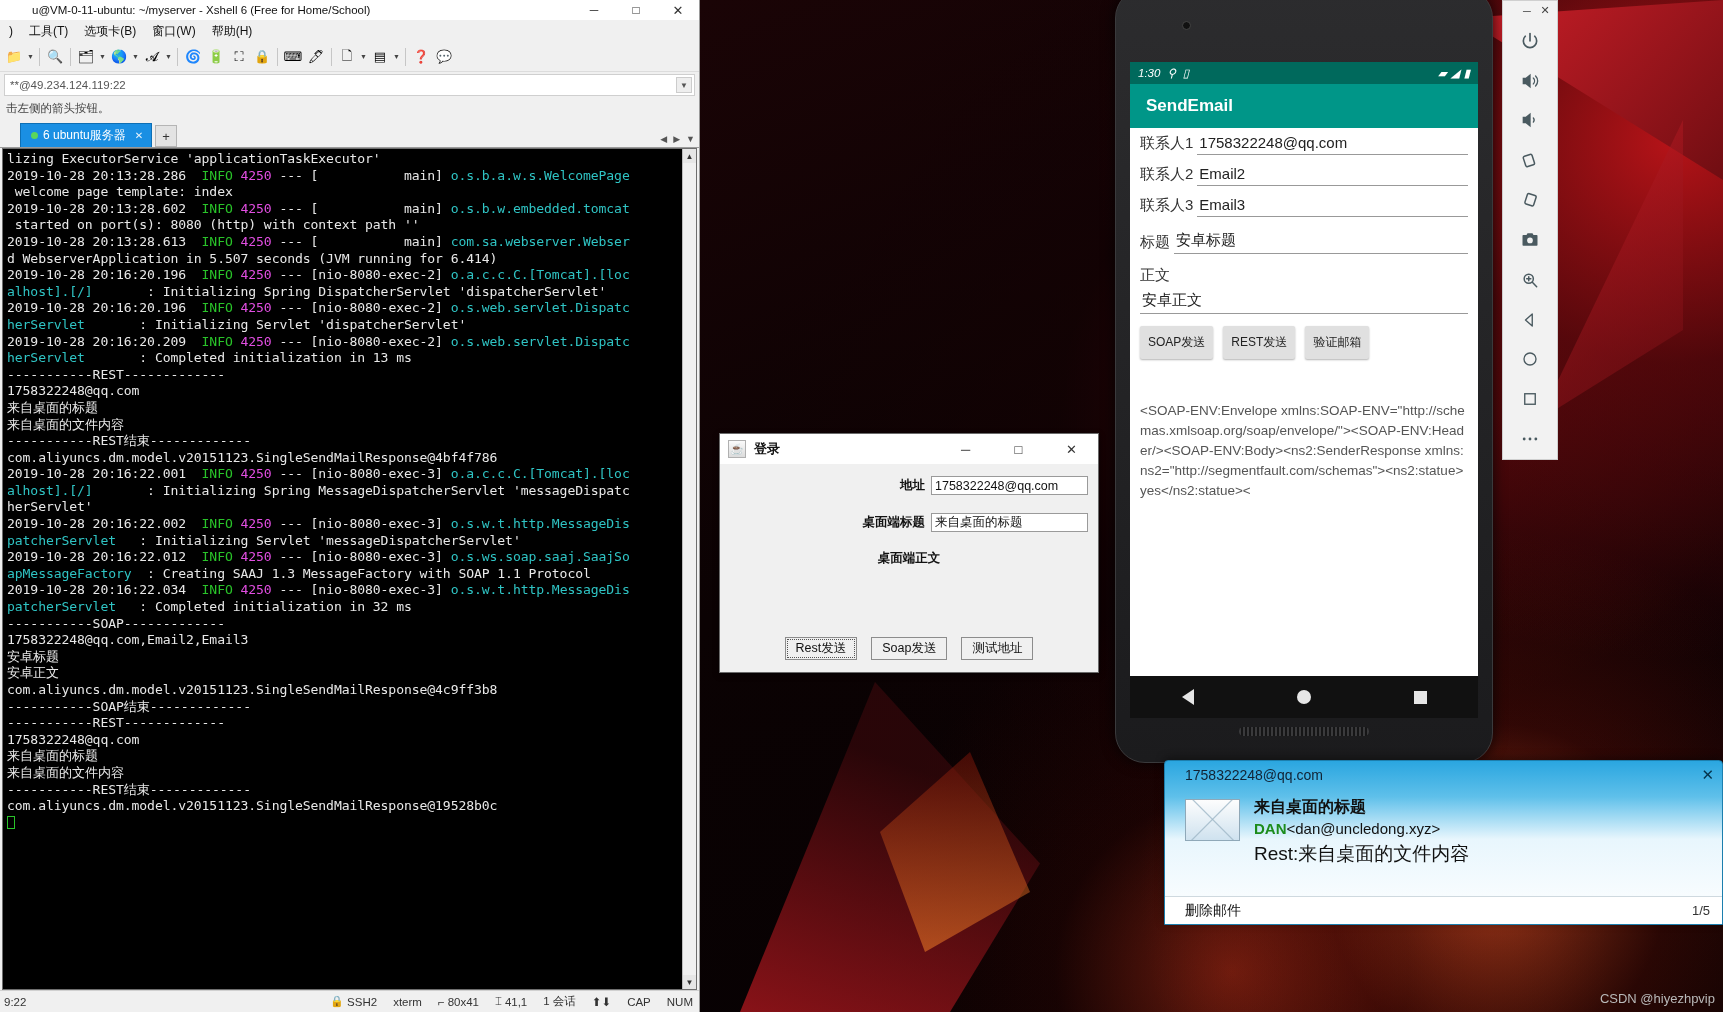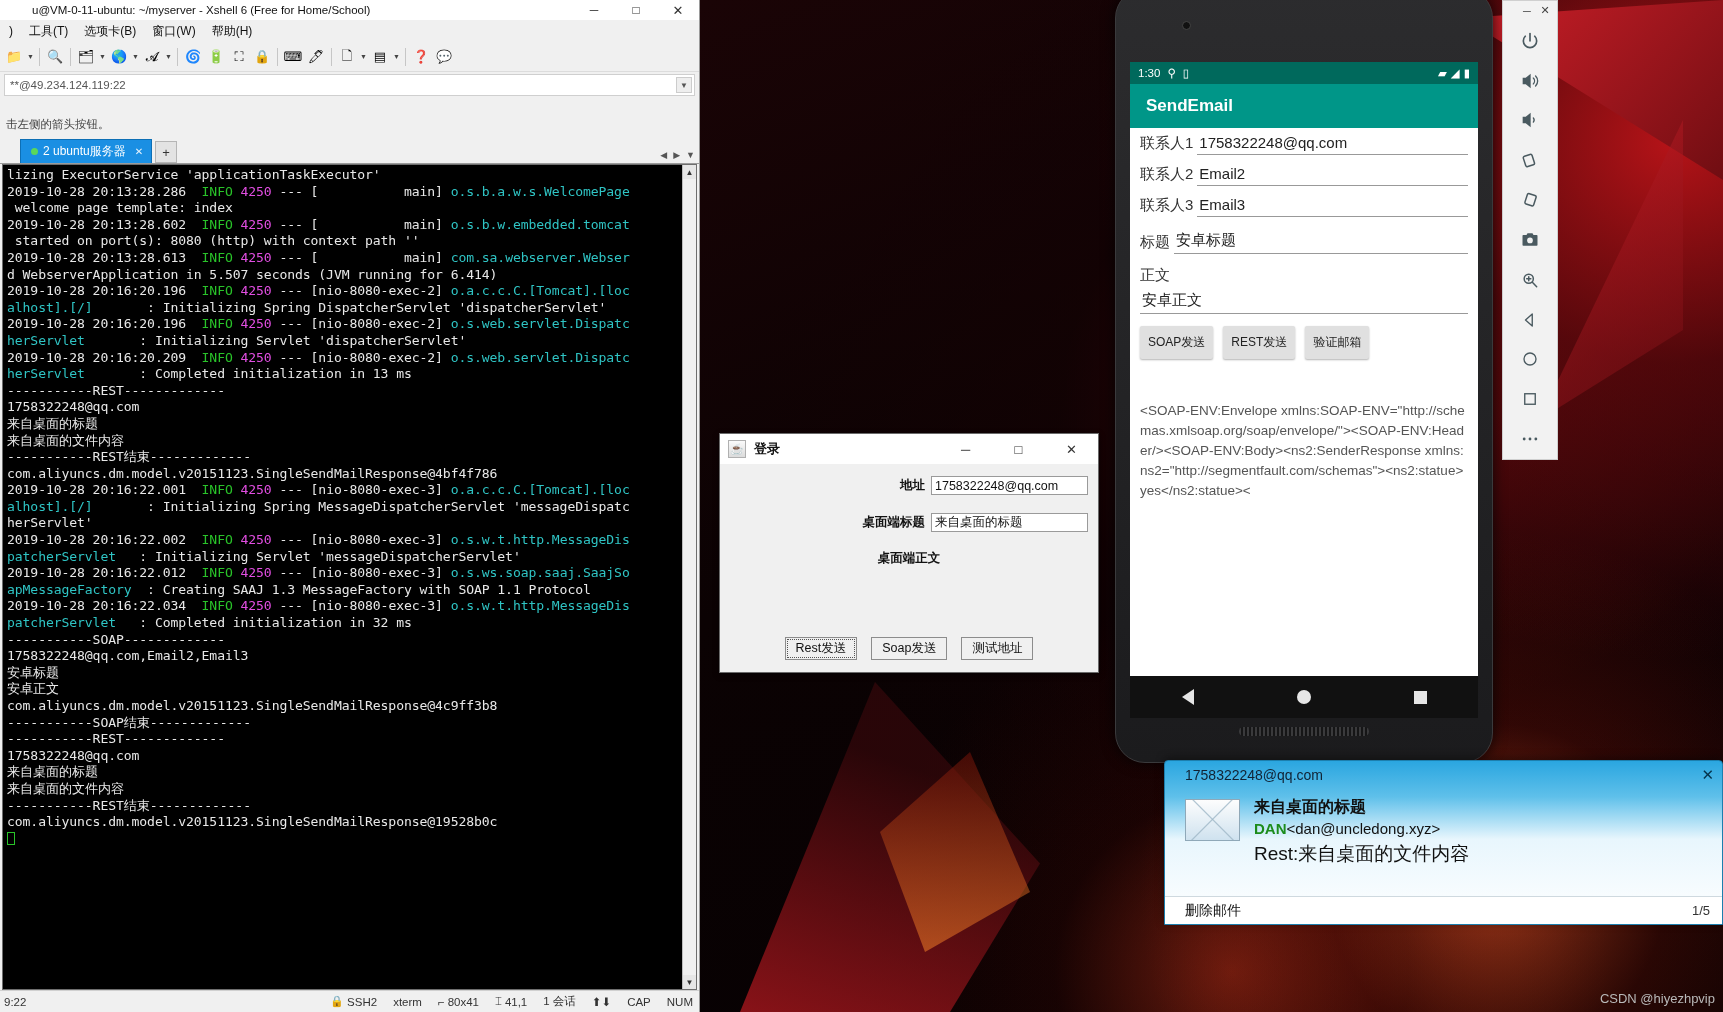--- a/index.html
+++ b/index.html
@@ -66,21 +66,21 @@
   .xs-addressbar{
     height:22px; background:#ffffff; border:1px solid #cfcfcf; margin:2px 4px 0 4px;
     display:flex; align-items:center; font-size:11.5px; color:#555; padding-left:5px;
     position:relative;
   }
   .xs-addressbar .drop{ position:absolute; right:2px; top:2px; width:16px; height:16px;
     display:flex; align-items:center; justify-content:center; font-size:8px;
     background:#eee; border:1px solid #ccc; }
 
   .xs-hint{ height:24px; display:flex; align-items:center; font-size:11.5px;
-    color:#444; padding-left:6px; background:#f0f0f0;margin-top:16px;}
+    color:#444; padding-left:6px; background:#f0f0f0;}
 
   .xs-tabstrip{ height:28px; background:#f0f0f0; display:flex; align-items:flex-end;
     padding-left:20px; position:relative; border-bottom:1px solid #9a9a9a;}
   .xs-tab{ height:24px; background:#1a8fe3; color:#fff; display:flex; align-items:center;
     gap:5px; padding:0 8px 0 10px; font-size:12px; border:1px solid #0d6fb5;
     border-bottom:none; }
   .xs-tab .dot{ width:7px; height:7px; border-radius:50%; background:#5bd75b; }
   .xs-tab .x{ font-size:10px; opacity:.9; margin-left:4px;}
   .xs-newtab{ width:22px; height:22px; margin-left:3px; background:#e3e3e3;
     border:1px solid #b5b5b5; display:flex; align-items:center; justify-content:center;
@@ -163,21 +163,21 @@
   .cam{ position:absolute; left:66px; top:32px; width:9px; height:9px;
     border-radius:50%; background:#111; border:1px solid #444;}
   .speaker{ position:absolute; left:50%; transform:translateX(-50%);
     top:738px; width:130px; height:9px; border-radius:5px;
     background:repeating-linear-gradient(90deg,#3a3a3c 0 2px,#151516 2px 4px);}
   .screen{
     position:absolute; left:15px; top:62px; width:348px; height:614px;
     background:#fff; overflow:hidden;
   }
   .and-status{ height:22px; background:#00695c; display:flex; align-items:center;
-    padding:0 8px; color:#fff; font-size:11.5px; gap:7px; }
+    padding:0 8px; color:#fff; font-size:11.5px; gap:7px;font-style:italic; }
   .and-status .right{ margin-left:auto; display:flex; align-items:center; gap:4px;}
   .and-appbar{ height:44px; background:#009688; display:flex; align-items:center;
     padding-left:16px; color:#fff; font-size:17px; font-weight:bold; }
   .and-content{ padding:6px 10px 0 10px; }
   .and-field{ display:flex; align-items:flex-end; margin-bottom:10px; gap:4px; }
   .and-flabel{ font-size:15px; color:#333; white-space:nowrap; padding-bottom:2px;}
   .and-finput{ flex:1; font-size:15px; color:#222; border-bottom:1px solid #999;
     padding:0 2px 3px 2px; }
   .and-sect{ font-size:15px; color:#333; margin:12px 0 6px 0; }
   .and-btnrow{ display:flex; gap:10px; margin-top:12px; }
@@ -298,21 +298,21 @@
   <div class="xs-addressbar">
     <span>**@49.234.124.119:22</span>
     <span class="drop">▼</span>
   </div>
 
   <div class="xs-hint">击左侧的箭头按钮。</div>
 
   <div class="xs-tabstrip">
     <div class="xs-tab">
       <span class="dot"></span>
-      <span>2 ubuntu服务器</span>
+      <span>6 ubuntu服务器</span>
       <span class="x">✕</span>
     </div>
     <div class="xs-newtab">+</div>
     <div class="xs-tabnav">
       <span>◀</span>
       <span>▶</span>
       <span>▼</span>
     </div>
   </div>
 

